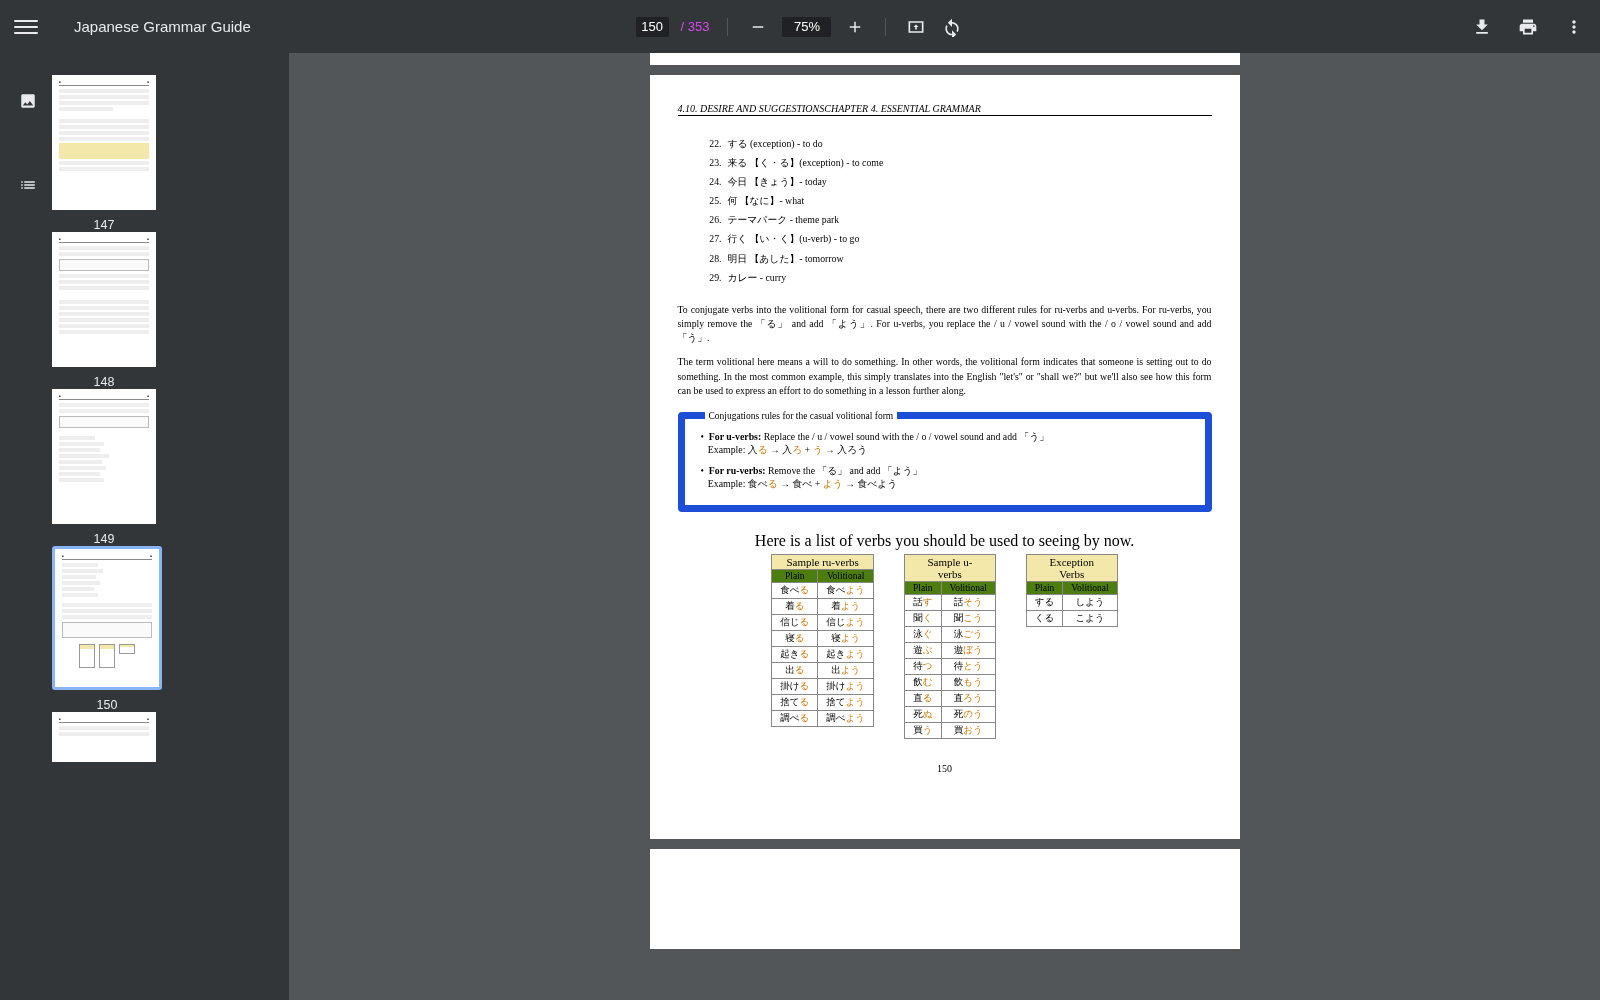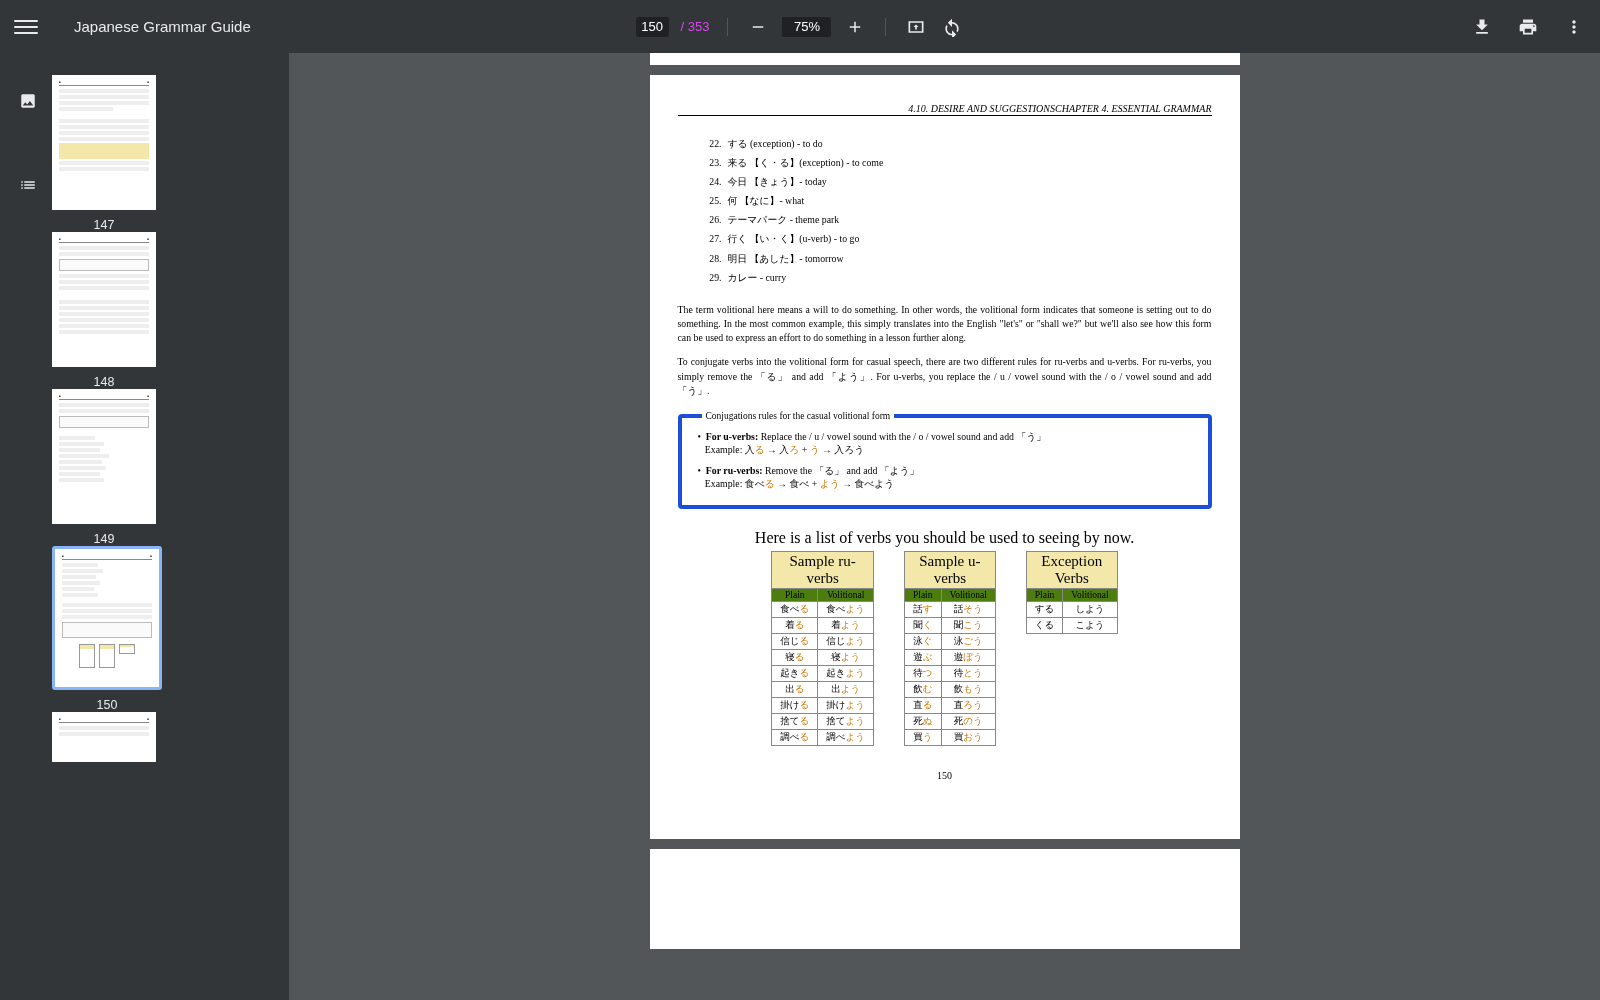--- a/index.html
+++ b/index.html
@@ -33,39 +33,39 @@
   .thumb-img.sel { width:110px; height:144px; border:3px solid #8ab4f8; border-radius:3px; }
   .thumb-label { font-size: 12.5px; color:#e8eaed; }
   
   
   .main { position:absolute; top:53px; left:289px; right:0; bottom:0; overflow:auto; display:flex; flex-direction:column; align-items:center; }
   .page-prev { width:590px; height:12px; background:#fff; margin-bottom:10px; }
   .page { width:590px; height:764px; background:#fff; color:#000; padding: 28px 28px 20px 28px; font-family: 'Times New Roman', serif; font-size: 9.8px; position:relative; }
   .page-next { width:590px; height:100px; background:#fff; margin-top:10px; }
   
   
-  .page-header { display:flex; justify-content:flex-end; font-style:italic; font-size:10px; border-bottom:1px solid #000; padding-bottom:1px; margin-bottom:18px; }
+  .page-header { display:flex; justify-content:flex-start; font-style:italic; font-size:10px; border-bottom:1px solid #000; padding-bottom:1px; margin-bottom:18px; }
   .voc-list { padding-left:24px; line-height:1.95; margin-bottom:16px; }
   .voc-list li { list-style:none; }
   .voc-num { display:inline-block; width:20px; text-align:right; margin-right:6px; }
   
   .para { text-align:justify; line-height:1.45; margin-bottom:10px; }
   
-  fieldset.conjbox { border:4px solid #1d4ed8; border-radius:4px; padding:10px 16px 14px; margin:13px 0 20px; }
+  fieldset.conjbox { border:7px solid #1d4ed8; border-radius:4px; padding:10px 16px 14px; margin:13px 0 20px; }
   fieldset.conjbox legend { font-size:9.5px; padding:0 4px; margin-left:4px;}
   .conj-item { margin-bottom:8px; }
   .conj-item:last-child { margin-bottom:0;}
   .conj-item b { font-weight:bold; }
   .orange { color:#cc7700; }
   
   .tab-caption { text-align:center; margin-bottom:2px; font-size:16px;}
   
   .tables-row { display:flex; justify-content:center; gap:30px; align-items:flex-start; margin-top:4px;}
   table.verb { border-collapse:collapse; font-size:9.5px; }
-  table.verb caption { background:#f3e8a9; border:1px solid #888; border-bottom:none; font-size:15px; padding:1px 12px;}
+  table.verb caption { background:#f3e8a9; border:1px solid #888; border-bottom:none; font-size:11px; padding:1px 12px;}
   table.verb th, table.verb td { border:1px solid #888; padding:1px 8px; text-align:center; }
   table.verb th { background:#4d7c0f; font-weight:normal;}
   table.verb td { }
   
   .page-num { text-align:center; margin-top:24px; font-size:10px;}
   
   
   .mini { width:100%; height:100%; padding:6px 7px; font-size:3px; color:#333; line-height:1.3; }
   .mini .mhd { display:flex; justify-content:space-between; font-size:3px; border-bottom:0.5px solid #888; margin-bottom:3px;}
   .mini .mbl { height:4px; background:#eee; margin:2px 0;}
@@ -280,22 +280,22 @@
     <ul class="voc-list" id="voc-list">
         <li><span class="voc-num">22.</span>する (exception) - to do</li>
         <li><span class="voc-num">23.</span>来る 【く・る】(exception) - to come</li>
         <li><span class="voc-num">24.</span>今日 【きょう】- today</li>
         <li><span class="voc-num">25.</span>何 【なに】- what</li>
         <li><span class="voc-num">26.</span>テーマパーク - theme park</li>
         <li><span class="voc-num">27.</span>行く 【い・く】(u-verb) - to go</li>
         <li><span class="voc-num">28.</span>明日 【あした】- tomorrow</li>
         <li><span class="voc-num">29.</span>カレー - curry</li>
       </ul>
+    <p class="para">To conjugate verbs into the volitional form for casual speech, there are two different rules for ru-verbs and u-verbs. For ru-verbs, you simply remove the 「る」 and add 「よう」. For u-verbs, you replace the / u / vowel sound with the / o / vowel sound and add 「う」.</p>
     <p class="para">The term volitional here means a will to do something. In other words, the volitional form indicates that someone is setting out to do something. In the most common example, this simply translates into the English "let's" or "shall we?" but we'll also see how this form can be used to express an effort to do something in a lesson further along.</p>
-    <p class="para">To conjugate verbs into the volitional form for casual speech, there are two different rules for ru-verbs and u-verbs. For ru-verbs, you simply remove the 「る」 and add 「よう」. For u-verbs, you replace the / u / vowel sound with the / o / vowel sound and add 「う」.</p>
     <fieldset class="conjbox">
       <legend>Conjugations rules for the casual volitional form</legend>
       <div id="conj-items">
           <div class="conj-item">• &nbsp;<b>For u-verbs:</b> Replace the / u / vowel sound with the / o / vowel sound and add 「う」<br>&nbsp;&nbsp;&nbsp;Example: 入<span class="orange">る</span> → 入<span class="orange">ろ</span> + <span class="orange">う</span> → 入ろう</div>
           <div class="conj-item">• &nbsp;<b>For ru-verbs:</b> Remove the 「る」 and add 「よう」<br>&nbsp;&nbsp;&nbsp;Example: 食べ<span class="orange">る</span> → 食べ + <span class="orange">よう</span> → 食べよう</div>
         </div>
     </fieldset>
     <div class="tab-caption">Here is a list of verbs you should be used to seeing by now.</div>
     <div class="tables-row" id="tables-row">
         <table class="verb">

